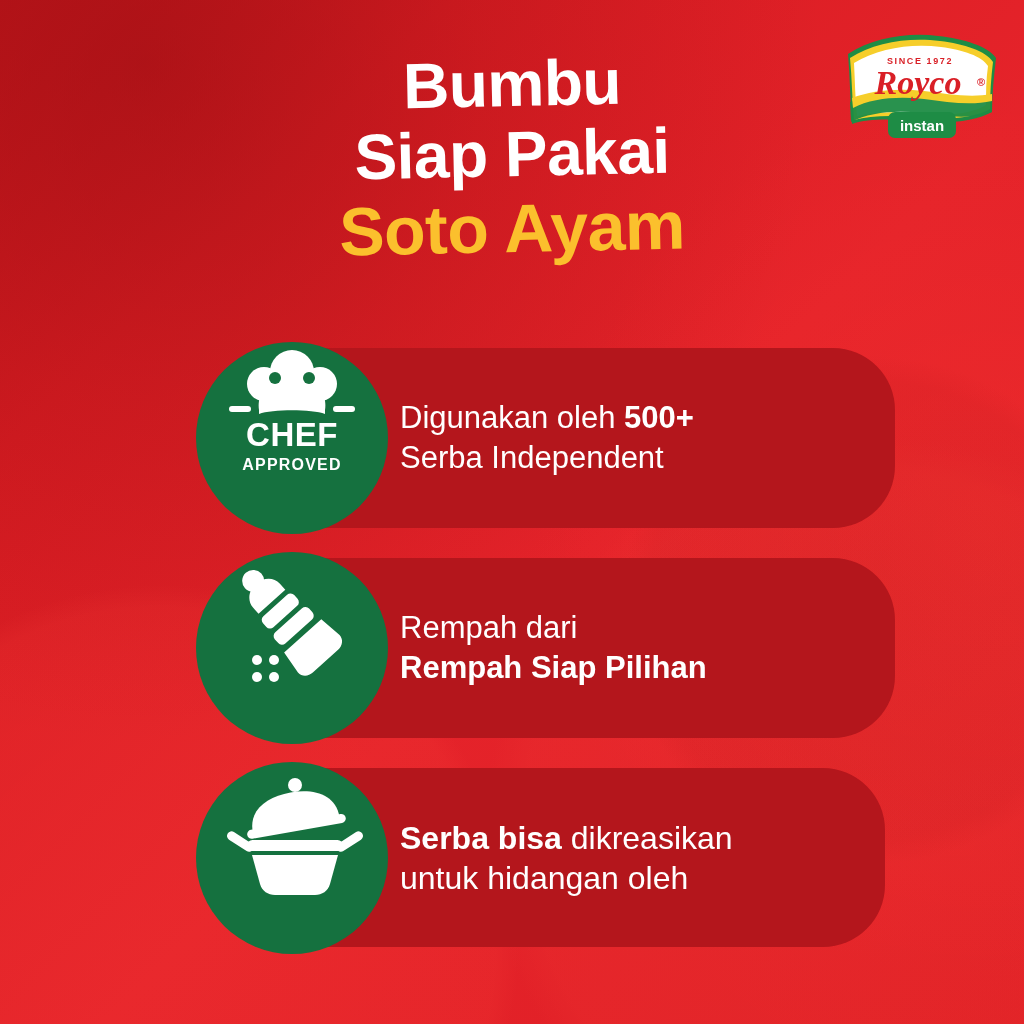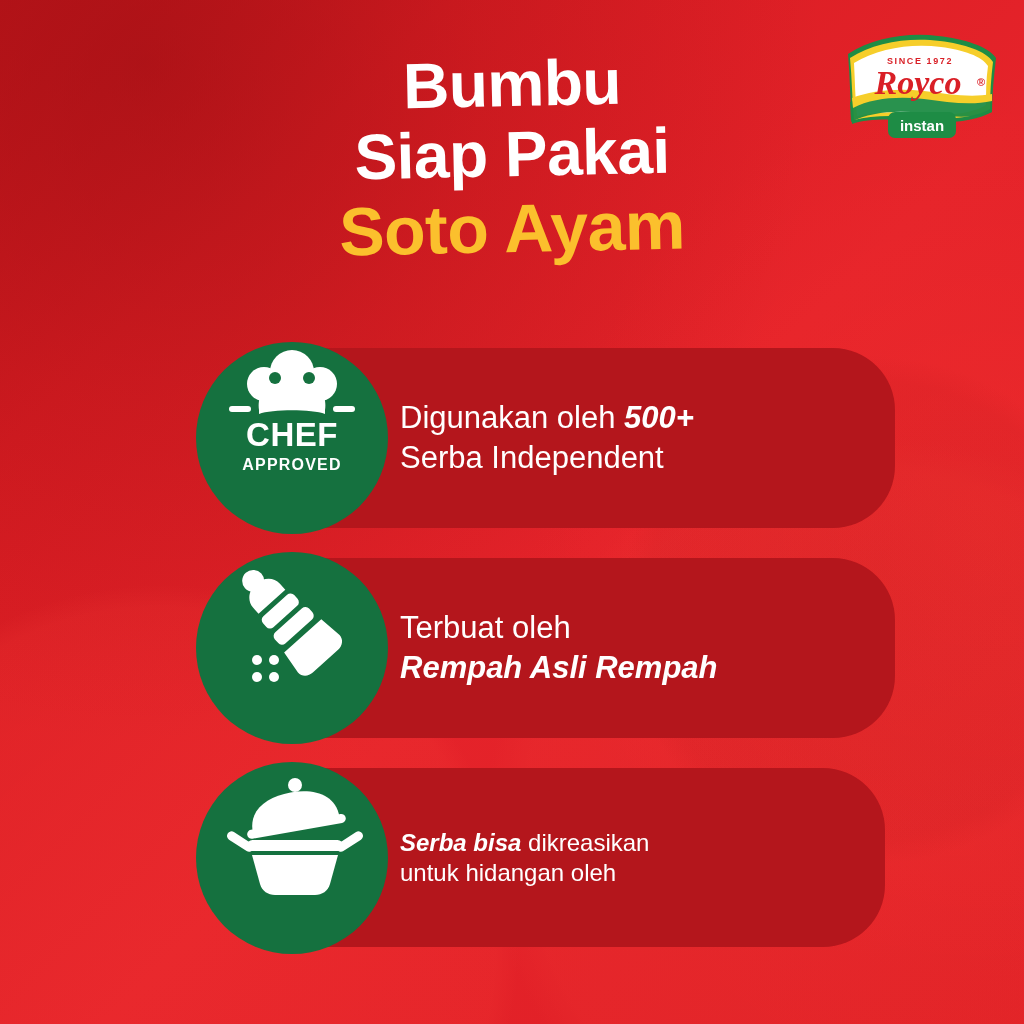--- a/index.html
+++ b/index.html
@@ -63,23 +63,23 @@
     position:absolute;left:196px;top:-6px;width:192px;height:192px;
     border-radius:50%;background:#15713F;
     display:flex;align-items:flex-start;justify-content:center;
   }
   .badge svg{display:block;}
   .feature-text{
     position:absolute;left:400px;top:0;height:180px;width:500px;
     display:flex;flex-direction:column;justify-content:center;
     color:#FFFFFF;font-size:31px;line-height:1.28;
   }
-  .feature.f3 .feature-text{font-size:24px;line-height:1.26;}
+  .feature.f3 .feature-text{font-size:32px;line-height:1.26;}
   .feature-text .ln{display:block;white-space:nowrap;}
-  .feature-text b{font-weight:bold;font-style:italic;}
+  .feature-text b{font-weight:bold;}
 
   
   .chef-word{font-weight:bold;letter-spacing:0.5px;}
 </style>
 </head>
 <body>
 
 <div class="poster">
 
   <div class="bg-swirl swirl-a"></div>
@@ -185,24 +185,24 @@
           <g fill="#FFFFFF">
             <circle cx="40" cy="108" r="5"></circle>
             <circle cx="57" cy="108" r="5"></circle>
             <circle cx="40" cy="125" r="5"></circle>
             <circle cx="57" cy="125" r="5"></circle>
           </g>
         </svg>
       </div>
       <div class="feature-text">
         <span class="ln">
-          <span>Terbuat oleh</span>
-        </span>
-        <span class="ln">
-          <b>Rempah Asli Rempah</b>
+          <span>Rempah dari</span>
+        </span>
+        <span class="ln">
+          <b>Rempah Siap Pilihan</b>
         </span>
       </div>
     </div>
 
     <div class="feature f3">
       <div class="card"></div>
       <div class="badge">
         <svg width="150" height="150" viewBox="0 0 150 150" xmlns="http://www.w3.org/2000/svg">
           <g fill="#FFFFFF">
 

